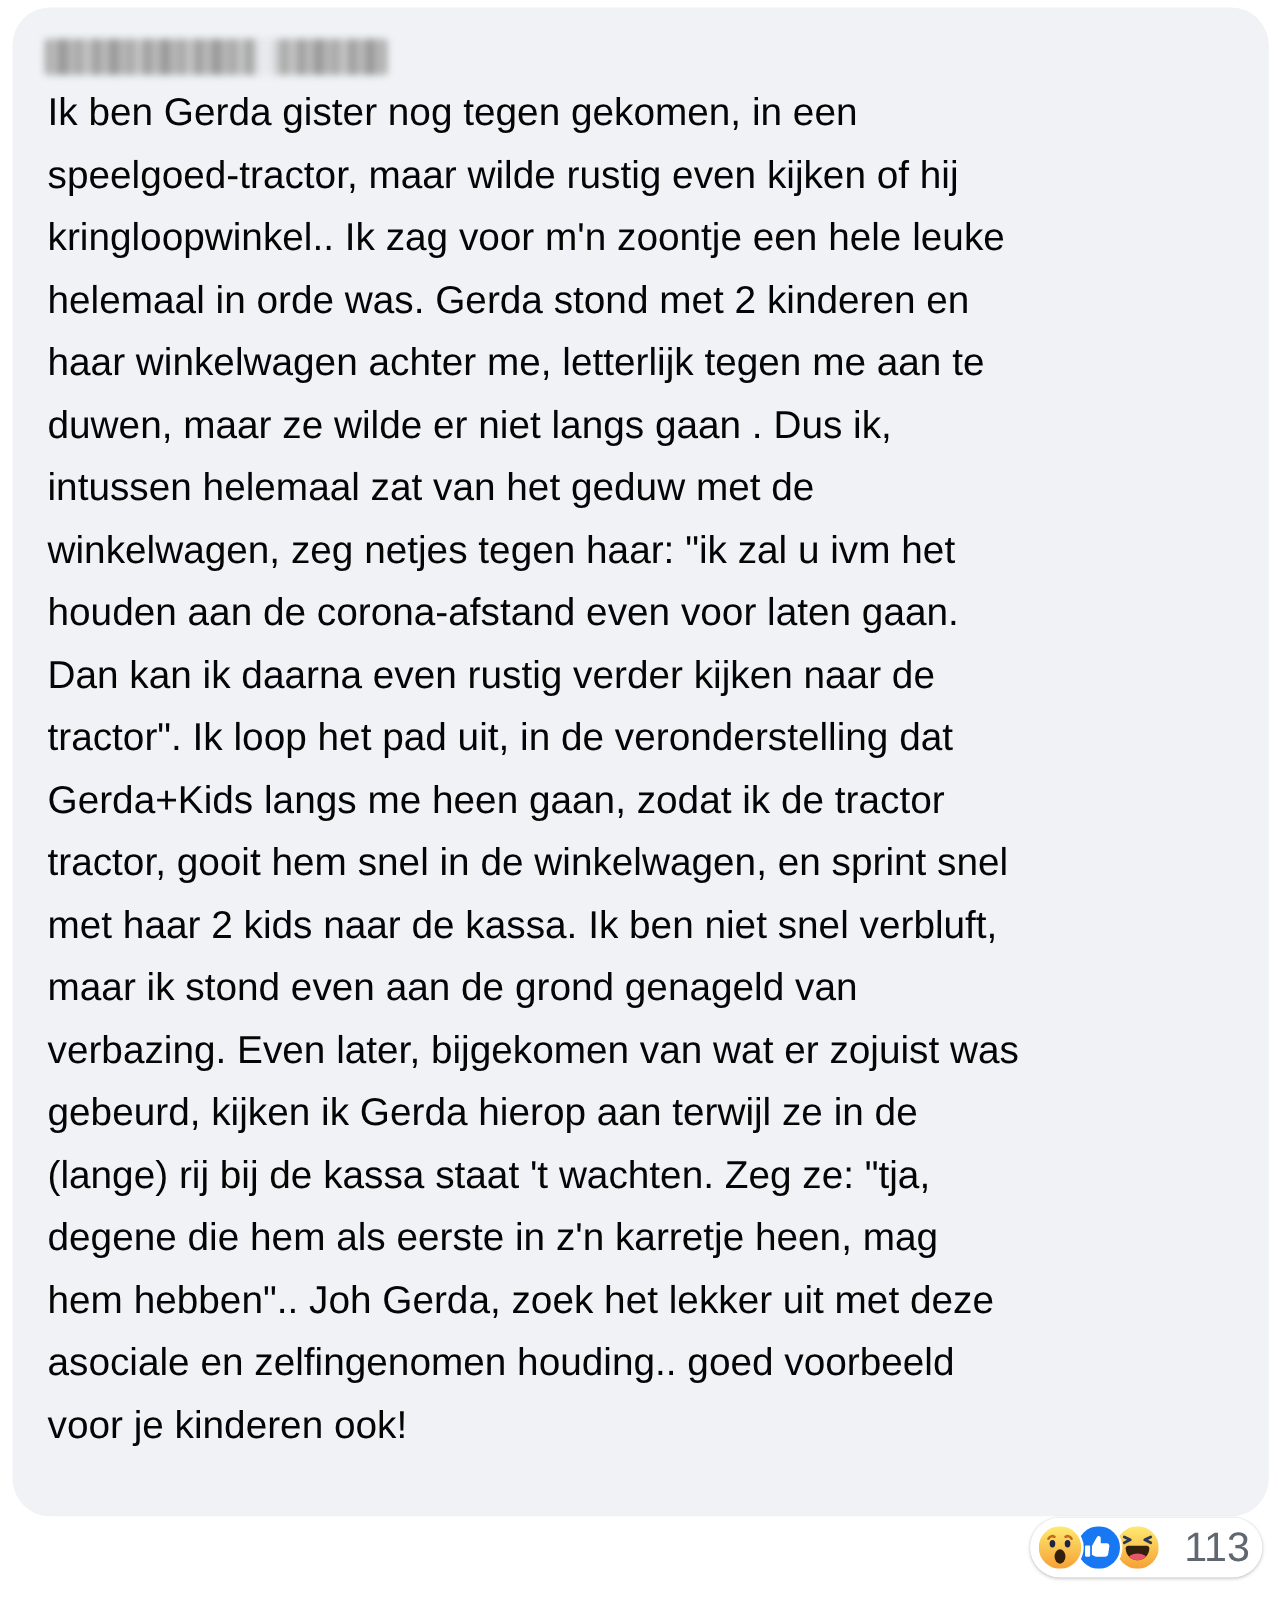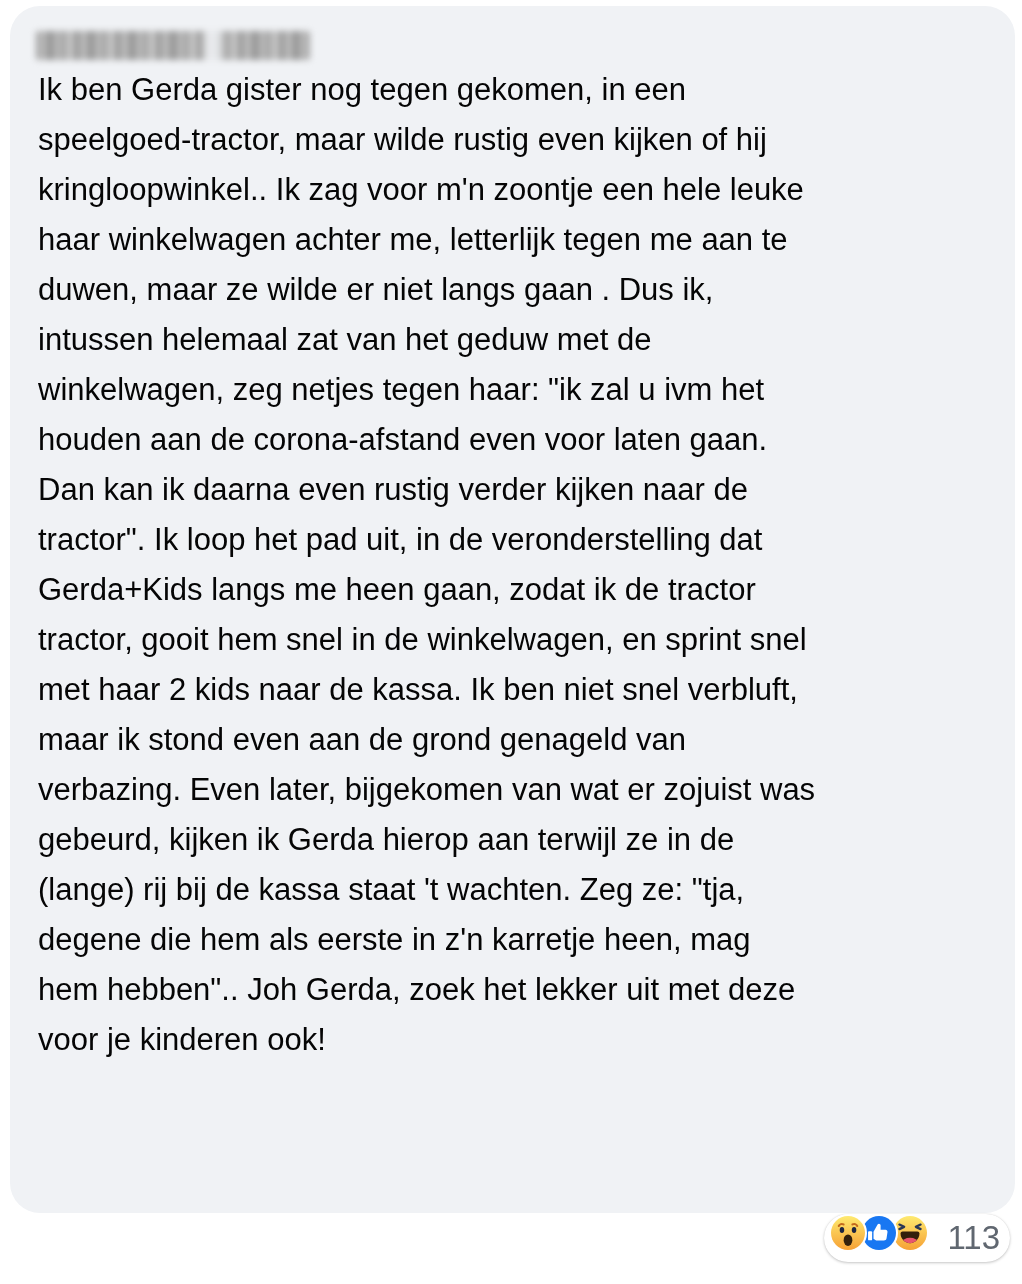--- a/index.html
+++ b/index.html
@@ -43,20 +43,21 @@
   }
   .line{white-space:pre;height:50px;}
   .reactions-pill{
     position:absolute;
     left:824px;top:1214px;
     width:186px;height:48px;
     background:#ffffff;
     border-radius:24px;
     box-shadow:0 1px 3px rgba(0,0,0,.22), 0 0 1px rgba(0,0,0,.12);
     display:flex;
+    align-items:center;
     padding:0 10px 0 5px;
     box-sizing:border-box;
     cursor:pointer;
   }
   .reaction{
     width:38px;height:38px;
     border-radius:50%;
     background:#fff;
     box-sizing:border-box;
     border:2px solid #fff;
@@ -76,36 +77,38 @@
 </style>
 </head>
 <body>
 
 <div class="bubble">
   <div class="author-blur"></div>
   <div class="comment-text">
       <div class="line">Ik ben Gerda gister nog tegen gekomen, in een</div>
       <div class="line">speelgoed-tractor, maar wilde rustig even kijken of hij</div>
       <div class="line">kringloopwinkel.. Ik zag voor m'n zoontje een hele leuke</div>
+      <div class="line">helemaal in orde was. Gerda stond met 2 kinderen en</div>
       <div class="line">haar winkelwagen achter me, letterlijk tegen me aan te</div>
       <div class="line">duwen, maar ze wilde er niet langs gaan . Dus ik,</div>
       <div class="line">intussen helemaal zat van het geduw met de</div>
       <div class="line">winkelwagen, zeg netjes tegen haar: "ik zal u ivm het</div>
       <div class="line">houden aan de corona-afstand even voor laten gaan.</div>
       <div class="line">Dan kan ik daarna even rustig verder kijken naar de</div>
       <div class="line">tractor". Ik loop het pad uit, in de veronderstelling dat</div>
       <div class="line">Gerda+Kids langs me heen gaan, zodat ik de tractor</div>
       <div class="line">tractor, gooit hem snel in de winkelwagen, en sprint snel</div>
       <div class="line">met haar 2 kids naar de kassa. Ik ben niet snel verbluft,</div>
       <div class="line">maar ik stond even aan de grond genageld van</div>
       <div class="line">verbazing. Even later, bijgekomen van wat er zojuist was</div>
       <div class="line">gebeurd, kijken ik Gerda hierop aan terwijl ze in de</div>
       <div class="line">(lange) rij bij de kassa staat 't wachten. Zeg ze: "tja,</div>
       <div class="line">degene die hem als eerste in z'n karretje heen, mag</div>
       <div class="line">hem hebben".. Joh Gerda, zoek het lekker uit met deze</div>
+      <div class="line">asociale en zelfingenomen houding.. goed voorbeeld</div>
       <div class="line">voor je kinderen ook!</div>
     </div>
 </div>
 
 <div class="reactions-pill">
   <span class="reaction wow">
     <svg viewBox="0 0 36 36">
       <defs>
         <linearGradient id="gWow" x1="0" y1="0" x2="0" y2="1">
           <stop offset="0" stop-color="#FEEA70"></stop>

